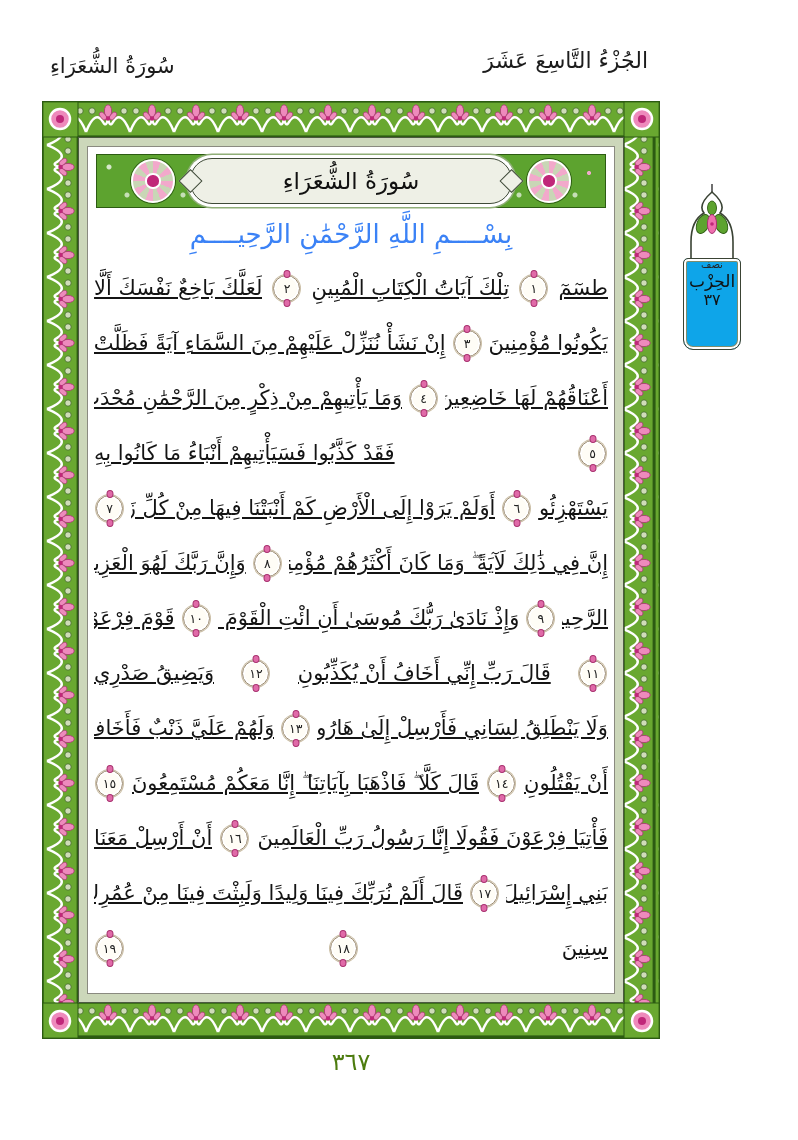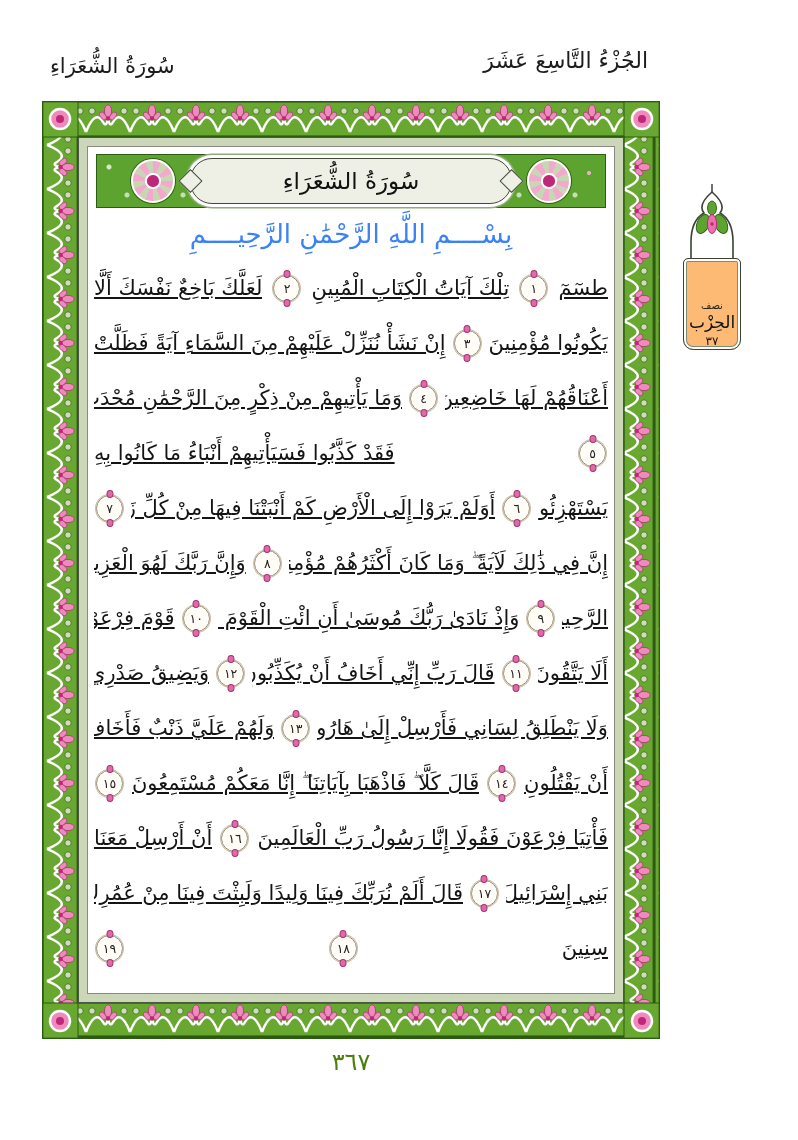--- a/index.html
+++ b/index.html
@@ -98,29 +98,29 @@
     width:7px;height:8px;background:#e06aa8;border:1px solid #a8316f;
     border-radius:50%;box-sizing:border-box;
   }
   .vm::before{top:-6px;}
   .vm::after{bottom:-6px;}
   
   .hizb{position:absolute;left:678px;top:184px;width:68px;height:166px;}
   .hizb svg{position:absolute;top:0;left:0;}
   .hizb-body{
     position:absolute;left:5px;right:5px;top:74px;bottom:0;
-    background:#fdba74;border:1.5px solid #3a4334;
+    background:#0ea5e9;border:1.5px solid #3a4334;
     border-radius:5px 5px 10px 10px;
     box-shadow:inset 0 0 0 2px #ffffff,inset 0 0 0 3px #7e8d6e;
-    display:flex;flex-direction:column;align-items:center;justify-content:flex-end;
+    display:flex;flex-direction:column;align-items:center;justify-content:flex-start;
     gap:1px;z-index:2;
   }
   .hizb-nisf{font-size:10px;line-height:11px;color:#222;}
   .hizb-word{font-size:17px;line-height:20px;color:#111;}
-  .hizb-num{font-size:12px;line-height:16px;color:#111;}
+  .hizb-num{font-size:16px;line-height:16px;color:#111;}
   
   .page-number{
     position:absolute;left:42px;top:1048px;width:618px;text-align:center;
     font-size:24px;color:#4d7c0f;
   }
 </style>
 </head>
 <body>
 
 <div class="corner-title">سُورَةُ الشُّعَرَاءِ</div>
@@ -222,21 +222,20 @@
           <span class="txt">وَإِنَّ رَبَّكَ لَهُوَ الْعَزِيزُ</span>
         </div>
         <div class="line">
           <span class="txt">الرَّحِيمُ</span>
           <span class="vm">٩</span>
           <span class="txt">وَإِذْ نَادَىٰ رَبُّكَ مُوسَىٰ أَنِ ائْتِ الْقَوْمَ الظَّالِمِينَ</span>
           <span class="vm">١٠</span>
           <span class="txt">قَوْمَ فِرْعَوْنَ</span>
         </div>
         <div class="line">
-          <span class="txt">أَلَا يَتَّقُونَ</span>
           <span class="vm">١١</span>
           <span class="txt">قَالَ رَبِّ إِنِّي أَخَافُ أَنْ يُكَذِّبُونِ</span>
           <span class="vm">١٢</span>
           <span class="txt">وَيَضِيقُ صَدْرِي</span>
         </div>
         <div class="line">
           <span class="txt">وَلَا يَنْطَلِقُ لِسَانِي فَأَرْسِلْ إِلَىٰ هَارُونَ</span>
           <span class="vm">١٣</span>
           <span class="txt">وَلَهُمْ عَلَيَّ ذَنْبٌ فَأَخَافُ</span>
         </div>

